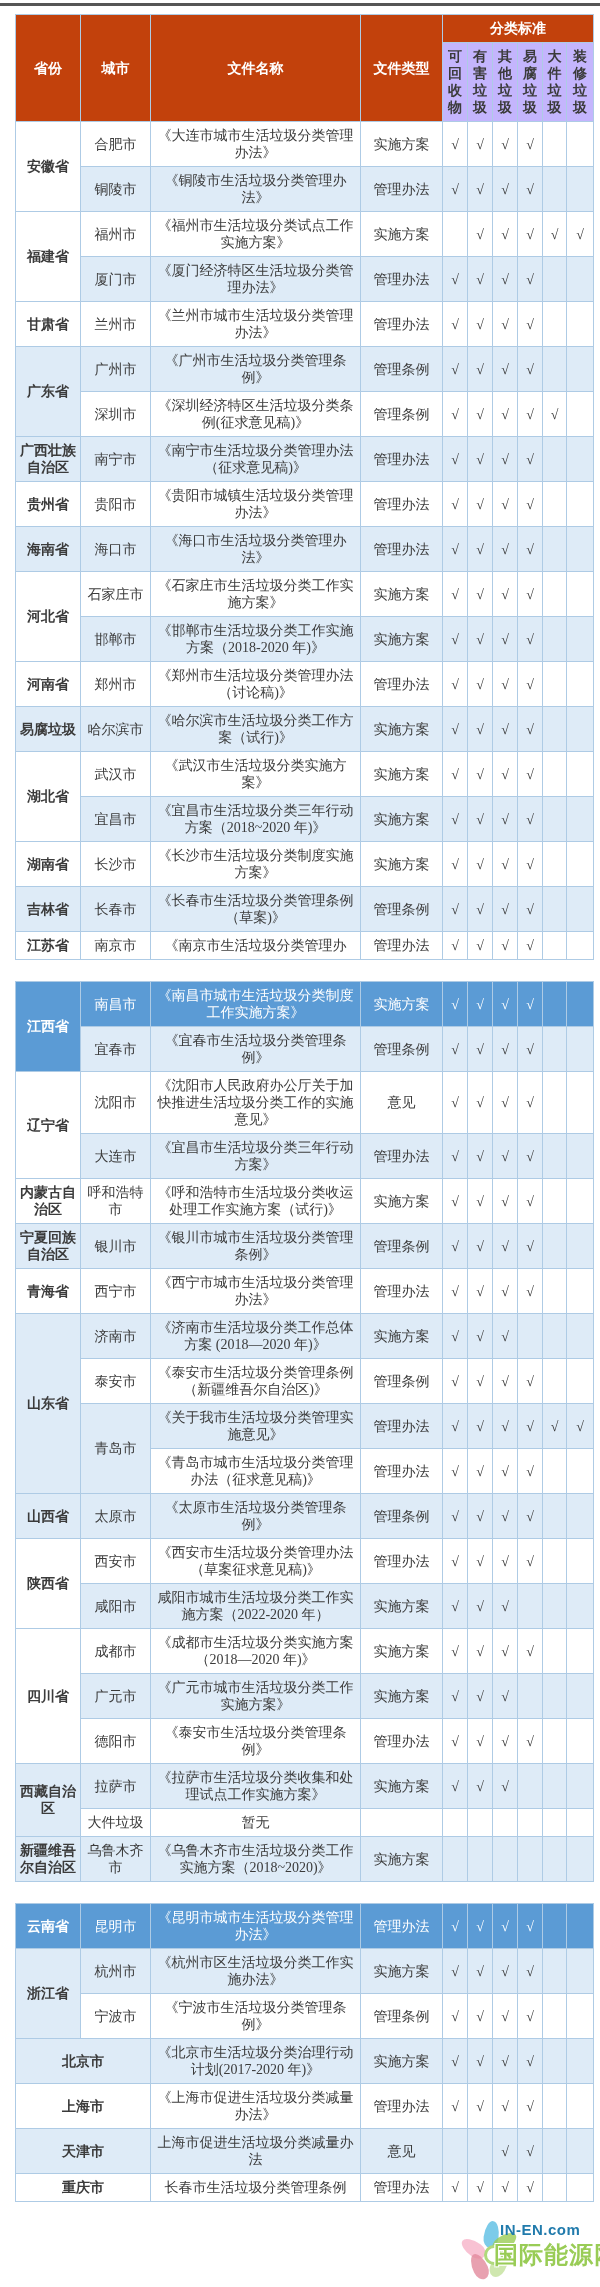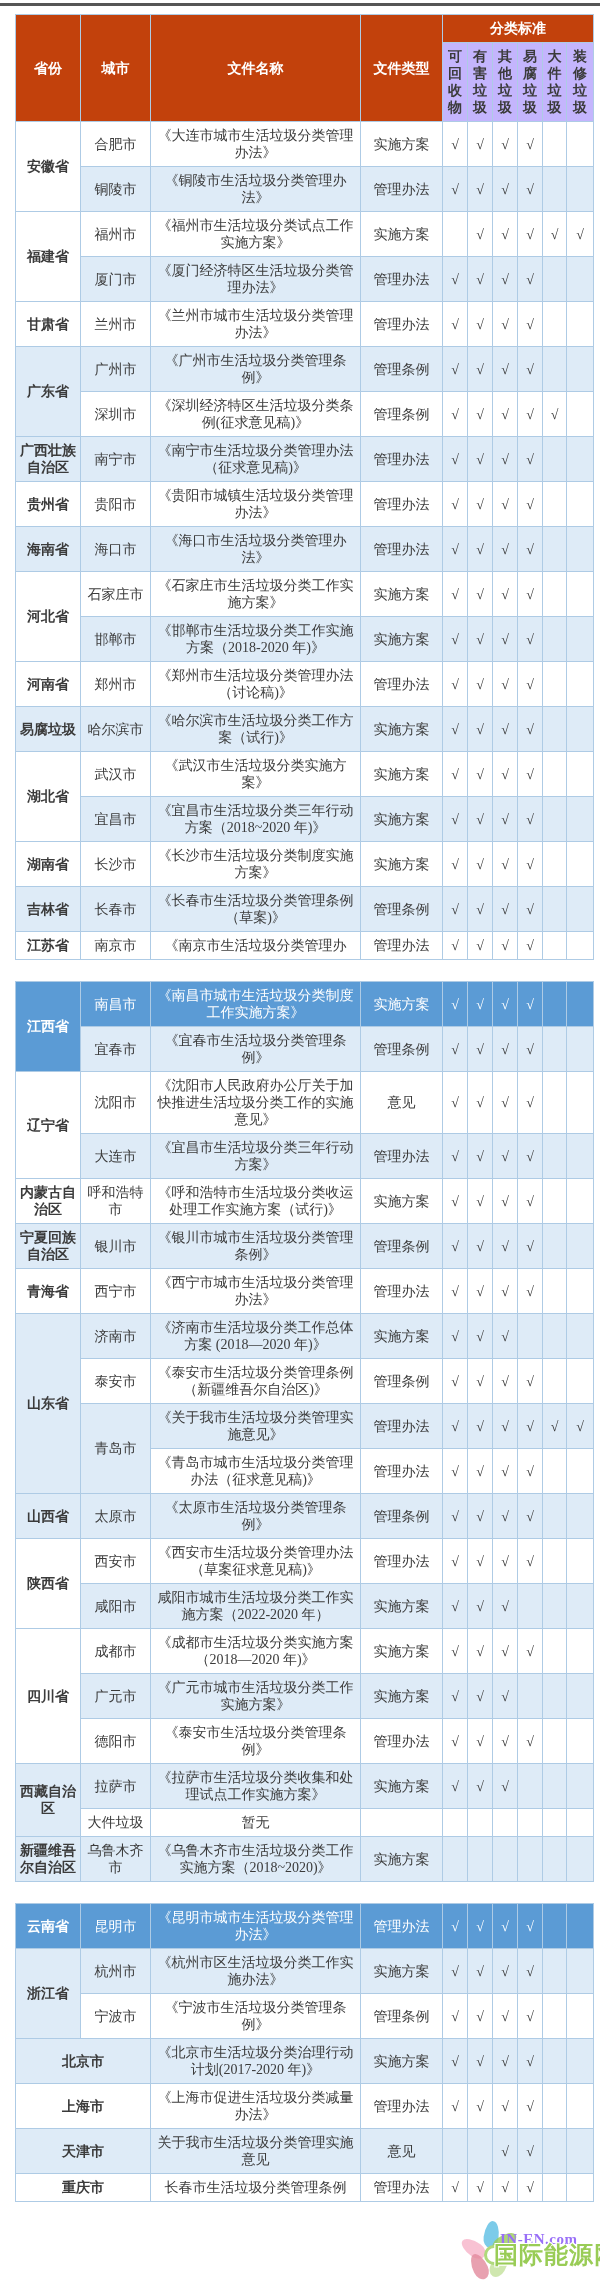--- a/index.html
+++ b/index.html
@@ -38,23 +38,23 @@
   .wm-flower{position:absolute;left:22px;top:24px;width:56px;height:66px;}
   .petal{position:absolute;width:15px;height:27px;
     border-radius:50% 50% 50% 50% / 62% 62% 38% 38%;opacity:0.8;}
   .petal.p1{left:20px;top:2px;background:#45B5E0;transform:rotate(8deg);}
   .petal.p2{left:33px;top:10px;background:#8CC63E;transform:rotate(55deg);}
   .petal.p3{left:2px;top:16px;background:#F6A9C2;transform:rotate(-55deg);}
   .petal.p4{left:8px;top:34px;background:#DE7A90;transform:rotate(-25deg);}
   .petal.p5{left:28px;top:32px;background:#BCDD8F;transform:rotate(30deg);}
   .wm-core{position:absolute;left:20px;top:26px;width:14px;height:14px;border-radius:50%;
     background:#ffffff;border:3px solid #A5D46A;}
-  .wm-inen{position:absolute;left:58px;top:36px;
-    font-family:Liberation Serif, serif;
-    color:#8b5cf6;font-weight:bold;font-size:15px;letter-spacing:0.5px;}
+  .wm-inen{position:absolute;left:58px;top:26px;
+    font-family:Liberation Sans, sans-serif;
+    color:#0369a1;font-weight:bold;font-size:15px;letter-spacing:0.5px;}
   .wm-cn{position:absolute;left:52px;top:44px;color:#8CC63F;font-size:24px;
     font-weight:bold;letter-spacing:1px;white-space:nowrap;
     text-shadow:1px 1px 0 #ffffff,-1px -1px 0 #ffffff,1px -1px 0 #ffffff,-1px 1px 0 #ffffff;}
 </style>
 </head>
 <body>
 
 <div class="top-rule"></div>
 
 <table class="policy">
@@ -627,21 +627,21 @@
         <td class="t sw">管理办法</td>
         <td class="k sw">√</td>
         <td class="k sw">√</td>
         <td class="k sw">√</td>
         <td class="k sw">√</td>
         <td class="k sw"></td>
         <td class="k sw"></td>
       </tr>
       <tr>
         <td class="p sb" colspan="2">天津市</td>
-        <td class="d sb">关于我市生活垃圾分类管理实施意见</td>
+        <td class="d sb">上海市促进生活垃圾分类减量办法</td>
         <td class="t sb">意见</td>
         <td class="k sb"></td>
         <td class="k sb"></td>
         <td class="k sb">√</td>
         <td class="k sb">√</td>
         <td class="k sb"></td>
         <td class="k sb"></td>
       </tr>
       <tr>
         <td class="p sw" colspan="2">重庆市</td>

